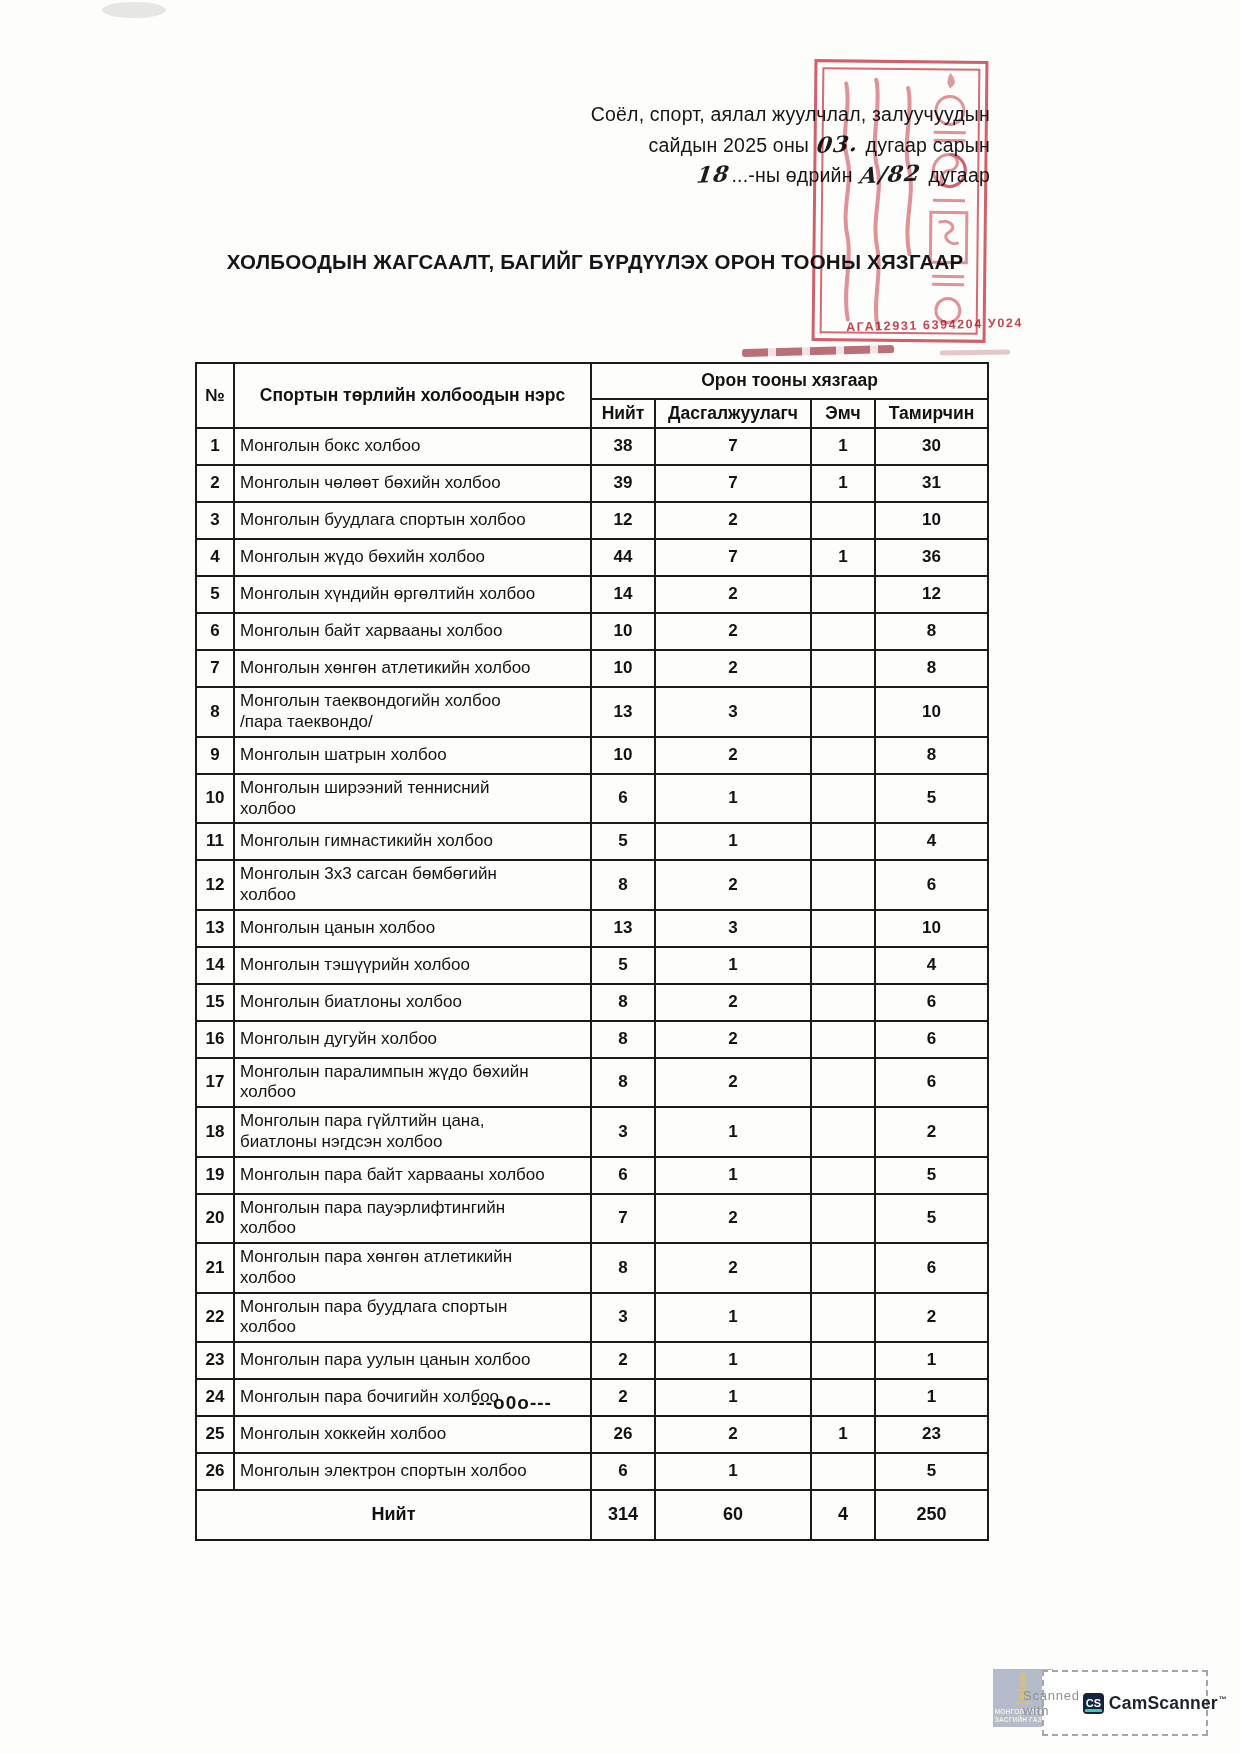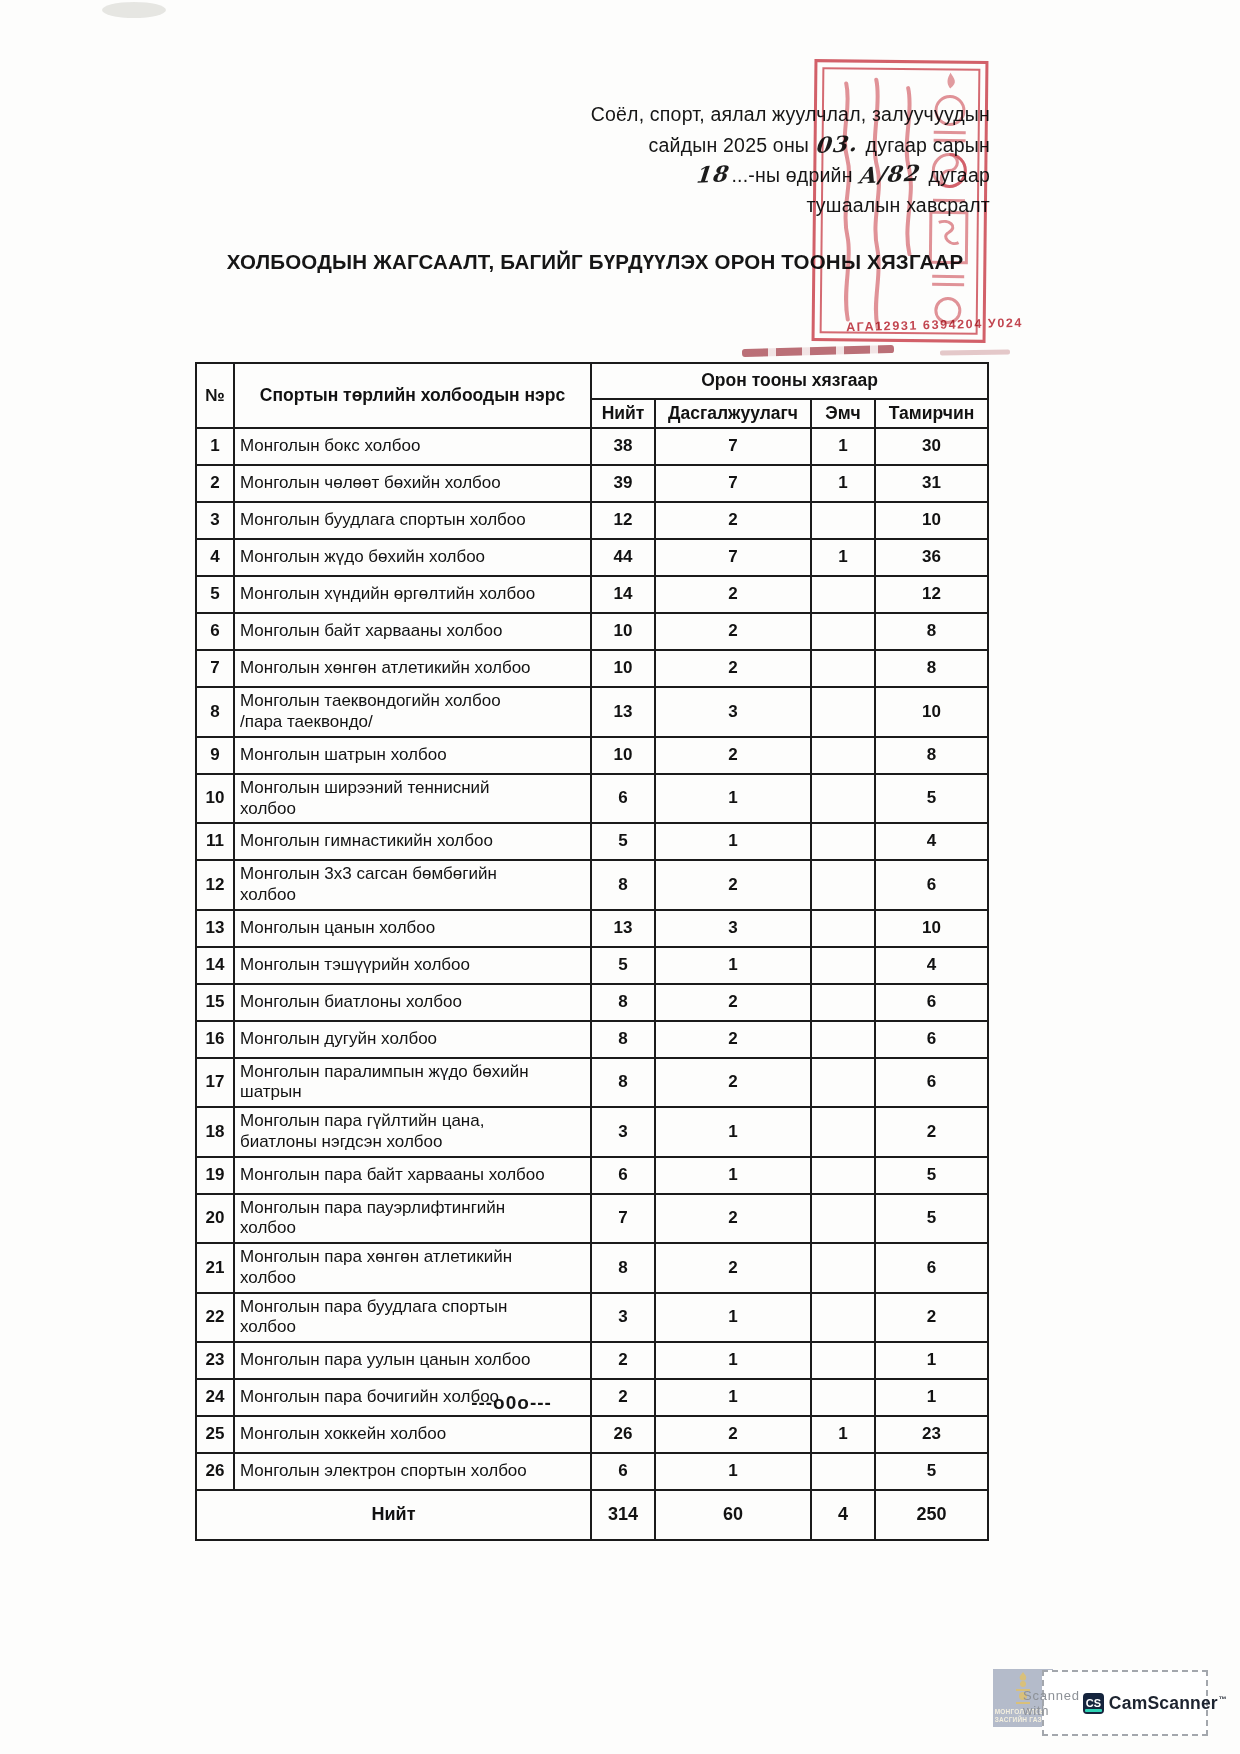--- a/index.html
+++ b/index.html
@@ -157,21 +157,20 @@
     <div>
       <span>сайдын 2025 оны</span>
       <span class="hand">03.</span>
       <span>дугаар сарын</span>
     </div>
     <div>
       <span class="hand">18</span><span>...</span><span>-ны өдрийн</span>
       <span class="hand">А/82</span>
       <span>дугаар</span>
     </div>
-    <div>тушаалын хавсралт</div>
   </div>
 
   <div class="doc-title">
     <div>ХОЛБООДЫН ЖАГСААЛТ, БАГИЙГ БҮРДҮҮЛЭХ ОРОН ТООНЫ ХЯЗГААР</div>
   </div>
 
   <div class="tbl-wrap">
     <table class="main">
       <colgroup>
         <col class="c-num">
@@ -322,21 +321,21 @@
       <td class="num-cell">16</td>
       <td class="name-cell">Монголын дугуйн холбоо</td>
       <td class="val-cell">8</td>
       <td class="val-cell">2</td>
       <td class="val-cell"></td>
       <td class="val-cell">6</td>
     </tr>
           <tr>
       <td class="num-cell">17</td>
       <td class="name-cell">Монголын паралимпын жүдо бөхийн
-шатрын</td>
+холбоо</td>
       <td class="val-cell">8</td>
       <td class="val-cell">2</td>
       <td class="val-cell"></td>
       <td class="val-cell">6</td>
     </tr>
           <tr>
       <td class="num-cell">18</td>
       <td class="name-cell">Монголын пара гүйлтийн цана,
 биатлоны нэгдсэн холбоо</td>
       <td class="val-cell">3</td>

